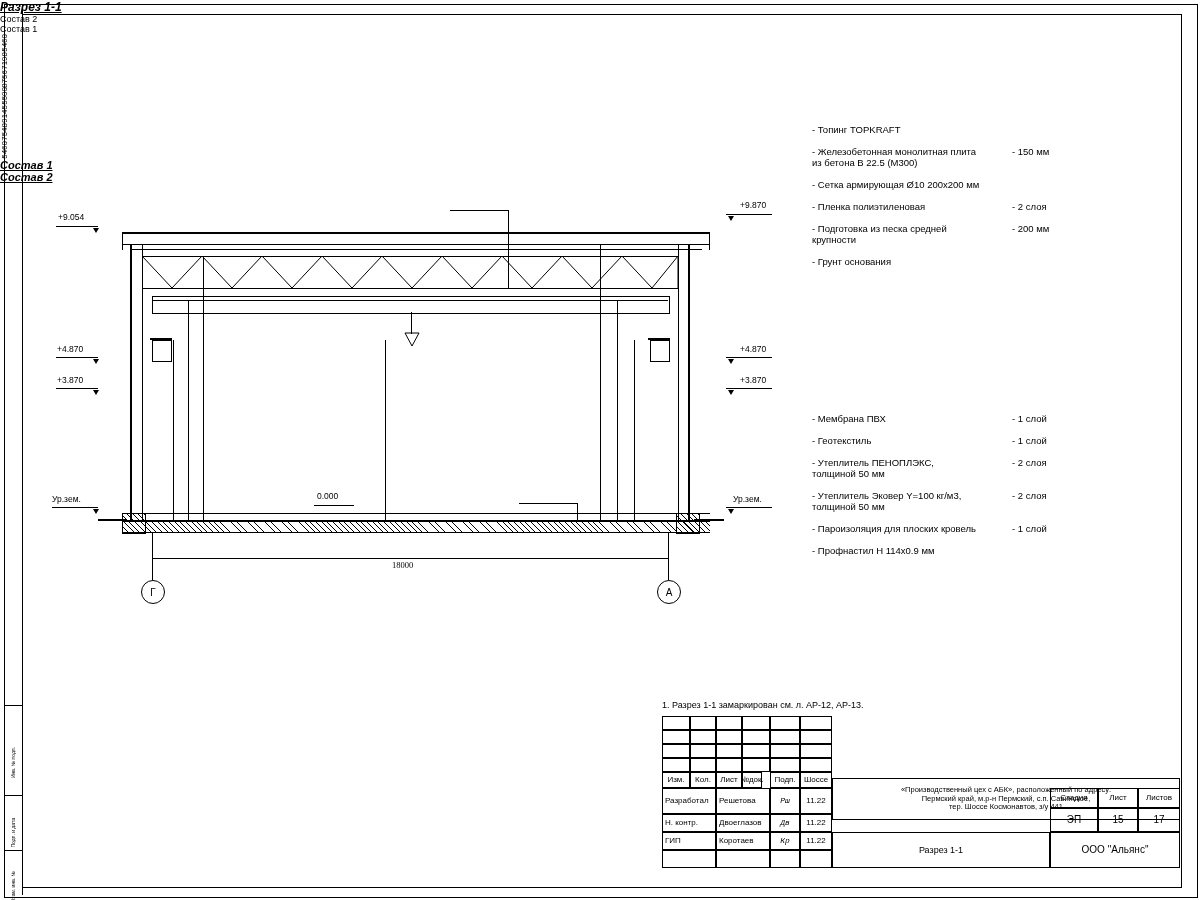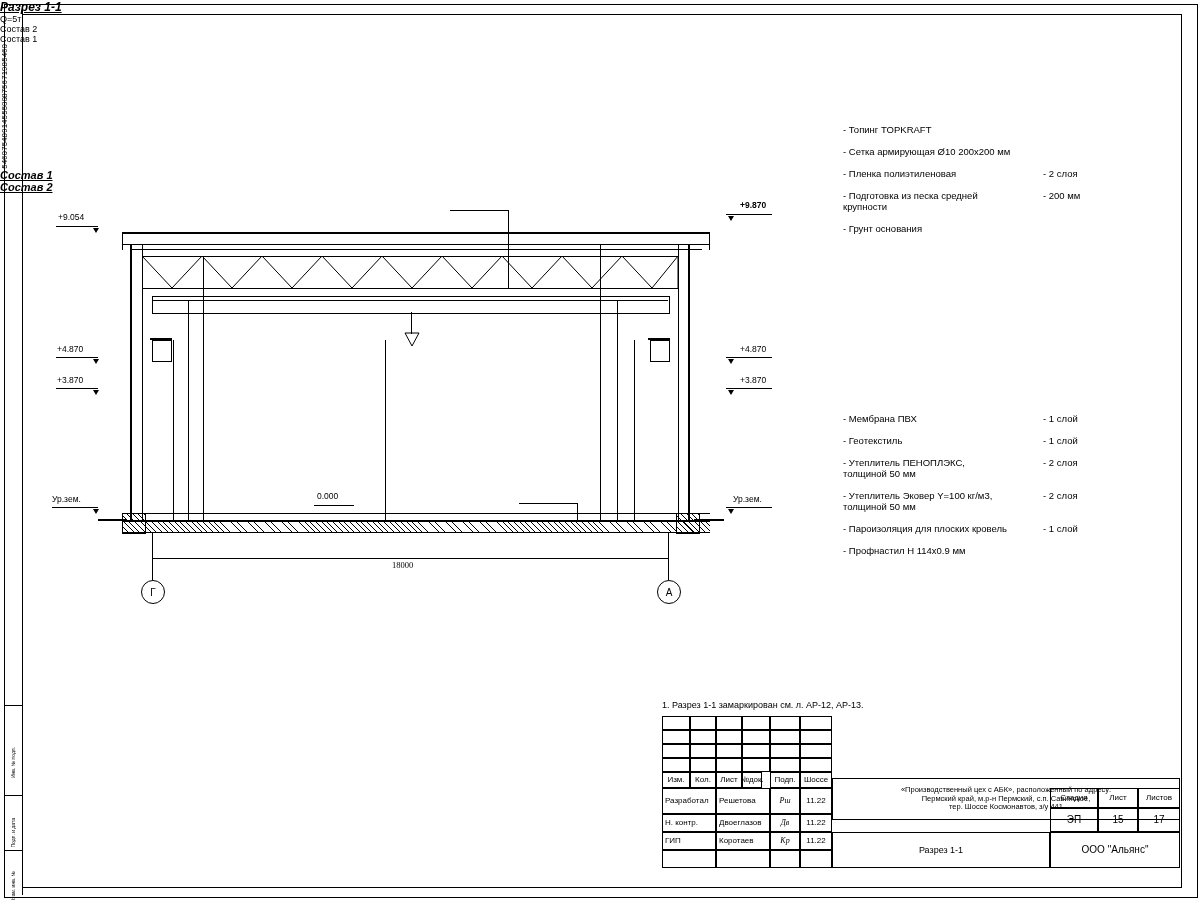--- a/index.html
+++ b/index.html
@@ -25,33 +25,33 @@
   
   .hatch{background:
      repeating-linear-gradient(45deg,#000 0 0.6px,transparent 0.6px 4px);}
   .boxline{position:absolute;border:1px solid #000;}
 
   
   .axcircle{position:absolute;width:22px;height:22px;border:1px solid #000;border-radius:50%;
     display:flex;align-items:center;justify-content:center;font-size:10px;}
 
   
-  .clist{position:absolute;margin-left:31px;}
+  .clist{position:absolute;}
   .crow{position:relative;height:auto;margin-bottom:11px;font-size:9.5px;}
   .crow .lbl{display:inline-block;width:200px;white-space:pre-line;vertical-align:top;}
   .crow .val{display:inline-block;width:80px;vertical-align:top;}
 
   
   .stamp{position:absolute;left:662px;top:716px;width:518px;height:170px;}
   .stamp .cell{position:absolute;box-sizing:border-box;border:0.8px solid #000;
     display:flex;align-items:center;justify-content:center;text-align:center;font-size:8px;line-height:1.15;}
   .stamp .cl{justify-content:flex-start;padding-left:2px;}
   .grid-cell{position:absolute;box-sizing:border-box;border:0.8px solid #000;}
   .note{position:absolute;font-size:9px;}
-  .sig{font-family:Liberation Serif, serif;font-style:italic;font-size:13px;}
+  .sig{font-family:Liberation Mono, monospace;font-style:italic;font-size:13px;}
 
   .arrowdown{position:absolute;width:0;height:0;border-left:3px solid transparent;
       border-right:3px solid transparent;border-top:5px solid #000;}
   .lvlmark{position:absolute;font-size:8.5px;}
   .dimtxt{position:absolute;font-size:8.5px;}
 </style>
 </head>
 <body>
 
 <div class="sheet">
@@ -97,21 +97,20 @@
 
   <div class="boxline" style="left:152px;top:340px;width:18px;height:20px;"></div>
   <div class="boxline" style="left:650px;top:340px;width:18px;height:20px;"></div>
   <div class="ln hl" style="left:150px;top:338px;width:22px;height:2px;"></div>
   <div class="ln hl" style="left:648px;top:338px;width:22px;height:2px;"></div>
 
   <div class="ln vl" style="left:411px;top:312px;height:22px;"></div>
   <svg width="16" height="16" style="position:absolute;left:404px;top:332px;">
     <path d="M1,1 L15,1 L8,14 Z" fill="none" stroke="#000" stroke-width="1"></path>
   </svg>
-  <div class="t8" style="left:392px;top:311px;font-size:9px;">Q=5т</div>
 
   <div class="ln hl" style="left:122px;top:513px;width:588px;"></div>
   <div class="ln hl" style="left:122px;top:520px;width:588px;height:2px;"></div>
   <div class="hatch" style="position:absolute;left:122px;top:522px;width:588px;height:10px;"></div>
   <div class="ln hl" style="left:122px;top:532px;width:588px;"></div>
 
   <div class="boxline hatch" style="left:122px;top:513px;width:22px;height:19px;"></div>
   <div class="boxline hatch" style="left:676px;top:513px;width:22px;height:19px;"></div>
   <div class="ln hl" style="left:98px;top:519px;width:28px;height:2px;"></div>
   <div class="ln hl" style="left:694px;top:519px;width:30px;height:2px;"></div>
@@ -125,21 +124,21 @@
   <div class="arrowdown" style="left:93px;top:359px;"></div>
 
   <div class="lvlmark" style="left:57px;top:375px;">+3.870</div>
   <div class="ln hl" style="left:56px;top:388px;width:42px;"></div>
   <div class="arrowdown" style="left:93px;top:390px;"></div>
 
   <div class="lvlmark" style="left:52px;top:494px;">Ур.зем.</div>
   <div class="ln hl" style="left:52px;top:507px;width:46px;"></div>
   <div class="arrowdown" style="left:93px;top:509px;"></div>
 
-  <div class="lvlmark" style="left:740px;top:200px;font-weight:bold;">+9.870</div>
+  <div class="lvlmark" style="left:740px;top:200px;">+9.870</div>
   <div class="ln hl" style="left:726px;top:214px;width:46px;"></div>
   <div class="arrowdown" style="left:728px;top:216px;"></div>
 
   <div class="lvlmark" style="left:740px;top:344px;">+4.870</div>
   <div class="ln hl" style="left:726px;top:357px;width:46px;"></div>
   <div class="arrowdown" style="left:728px;top:359px;"></div>
 
   <div class="lvlmark" style="left:740px;top:375px;">+3.870</div>
   <div class="ln hl" style="left:726px;top:388px;width:46px;"></div>
   <div class="arrowdown" style="left:728px;top:390px;"></div>
@@ -186,20 +185,22 @@
   <div class="axcircle" style="left:141px;top:580px;">
     <span>Г</span>
   </div>
   <div class="axcircle" style="left:657px;top:580px;">
     <span>А</span>
   </div>
 
   <div class="sub-u" style="left:932px;top:78px;">Состав 1</div>
   <div class="clist" style="left:812px;top:124px;width:330px;">
     <div class="crow"><span class="lbl">- Топинг TOPKRAFT</span><span class="val"></span></div>
+    <div class="crow"><span class="lbl">- Железобетонная  монолитная плита
+   из бетона В 22.5 (М300)</span><span class="val">- 150 мм</span></div>
     <div class="crow"><span class="lbl">- Сетка армирующая Ø10 200х200 мм</span><span class="val"></span></div>
     <div class="crow"><span class="lbl">- Пленка полиэтиленовая</span><span class="val">-  2 слоя</span></div>
     <div class="crow"><span class="lbl">- Подготовка из песка средней
    крупности</span><span class="val">- 200 мм</span></div>
     <div class="crow"><span class="lbl">- Грунт основания</span><span class="val"></span></div>
   </div>
 
   <div class="sub-u" style="left:932px;top:355px;">Состав 2</div>
   <div class="clist" style="left:812px;top:413px;width:330px;">
     <div class="crow"><span class="lbl">- Мембрана ПВХ</span><span class="val">- 1 слой</span></div>

